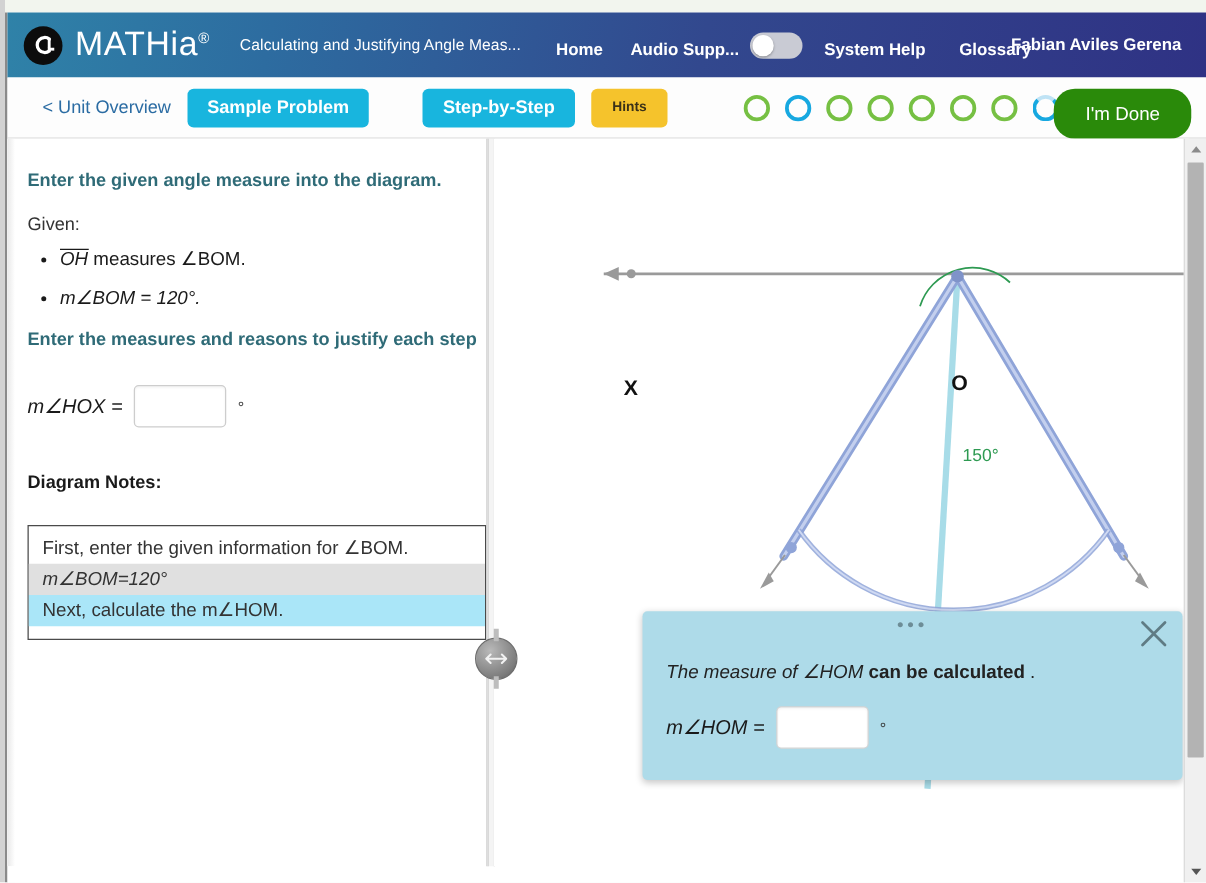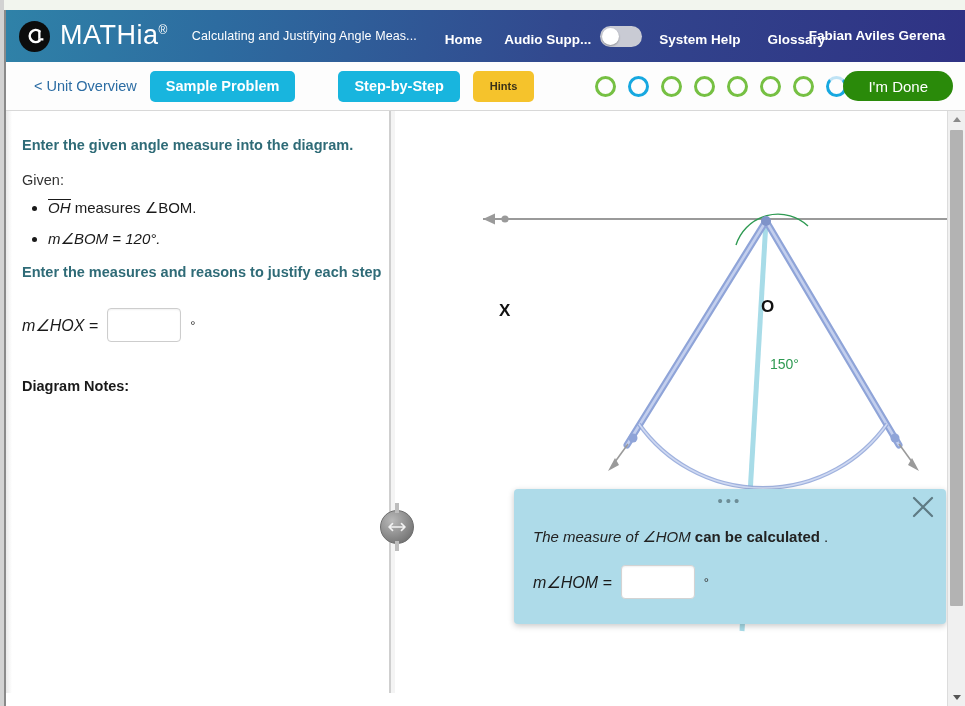--- a/index.html
+++ b/index.html
@@ -76,21 +76,21 @@
   .progress{display:flex;align-items:center;gap:12px;margin-left:61px;}
   .pcircle{width:21px;height:21px;border-radius:50%;box-sizing:border-box;border:3px solid #76c043;background:transparent;cursor:pointer;}
   .pcircle.blue{border-color:#17a8e0;}
   .pcircle.blue-partial{
     border-color:#17a8e0;
     border-top-color:#bfe3f5;
   }
   .chev{margin-left:19px;cursor:pointer;display:flex;align-items:center;}
   .btn-done{
     position:absolute;right:12px;top:9px;background:#2a8a0a;color:#fff;
-    border-radius:17px;height:30px;padding:0 25px;font-size:15px;font-weight:normal;
+    border-radius:17px;height:40px;padding:0 25px;font-size:15px;font-weight:normal;
     border:none;cursor:pointer;font-family:"Liberation Sans",sans-serif;
   }
 
   
   .content{position:absolute;left:6px;top:111px;width:959px;height:595px;background:#fff;}
   .left-pane{
     position:absolute;left:0;top:0;width:383px;height:582px;background:#fff;overflow:hidden;
     border-right:1px solid #cfcfcf;
   }
   .left-pane:before{content:"";position:absolute;left:0;top:0;width:6px;height:582px;
@@ -258,20 +258,25 @@
         <div class="q-head2">Enter the measures and reasons to justify each step</div>
 
         <div class="answer-row">
           <span class="lbl mth">m∠HOX =</span>
           <div class="ansbox"></div>
           <span class="deg">°</span>
         </div>
 
         <div class="notes-title">Diagram Notes:</div>
 
+        <div class="notes-box">
+          <div class="note">First, enter the given information for ∠BOM.</div>
+          <div class="note gray mth">m∠BOM=120°</div>
+          <div class="note cyan">Next, calculate the m∠HOM.</div>
+        </div>
 
       </div>
     </div>
 
     <div class="divider"></div>
     <div class="splitter">
       <svg width="18" height="10" viewBox="0 0 18 10" aria-hidden="true">
         <path d="M1 5 H17 M4.5 1.6 L1 5 L4.5 8.4 M13.5 1.6 L17 5 L13.5 8.4" stroke="#f2f2f2" stroke-width="1.6" fill="none" stroke-linecap="round" stroke-linejoin="round"></path>
       </svg>
     </div>

